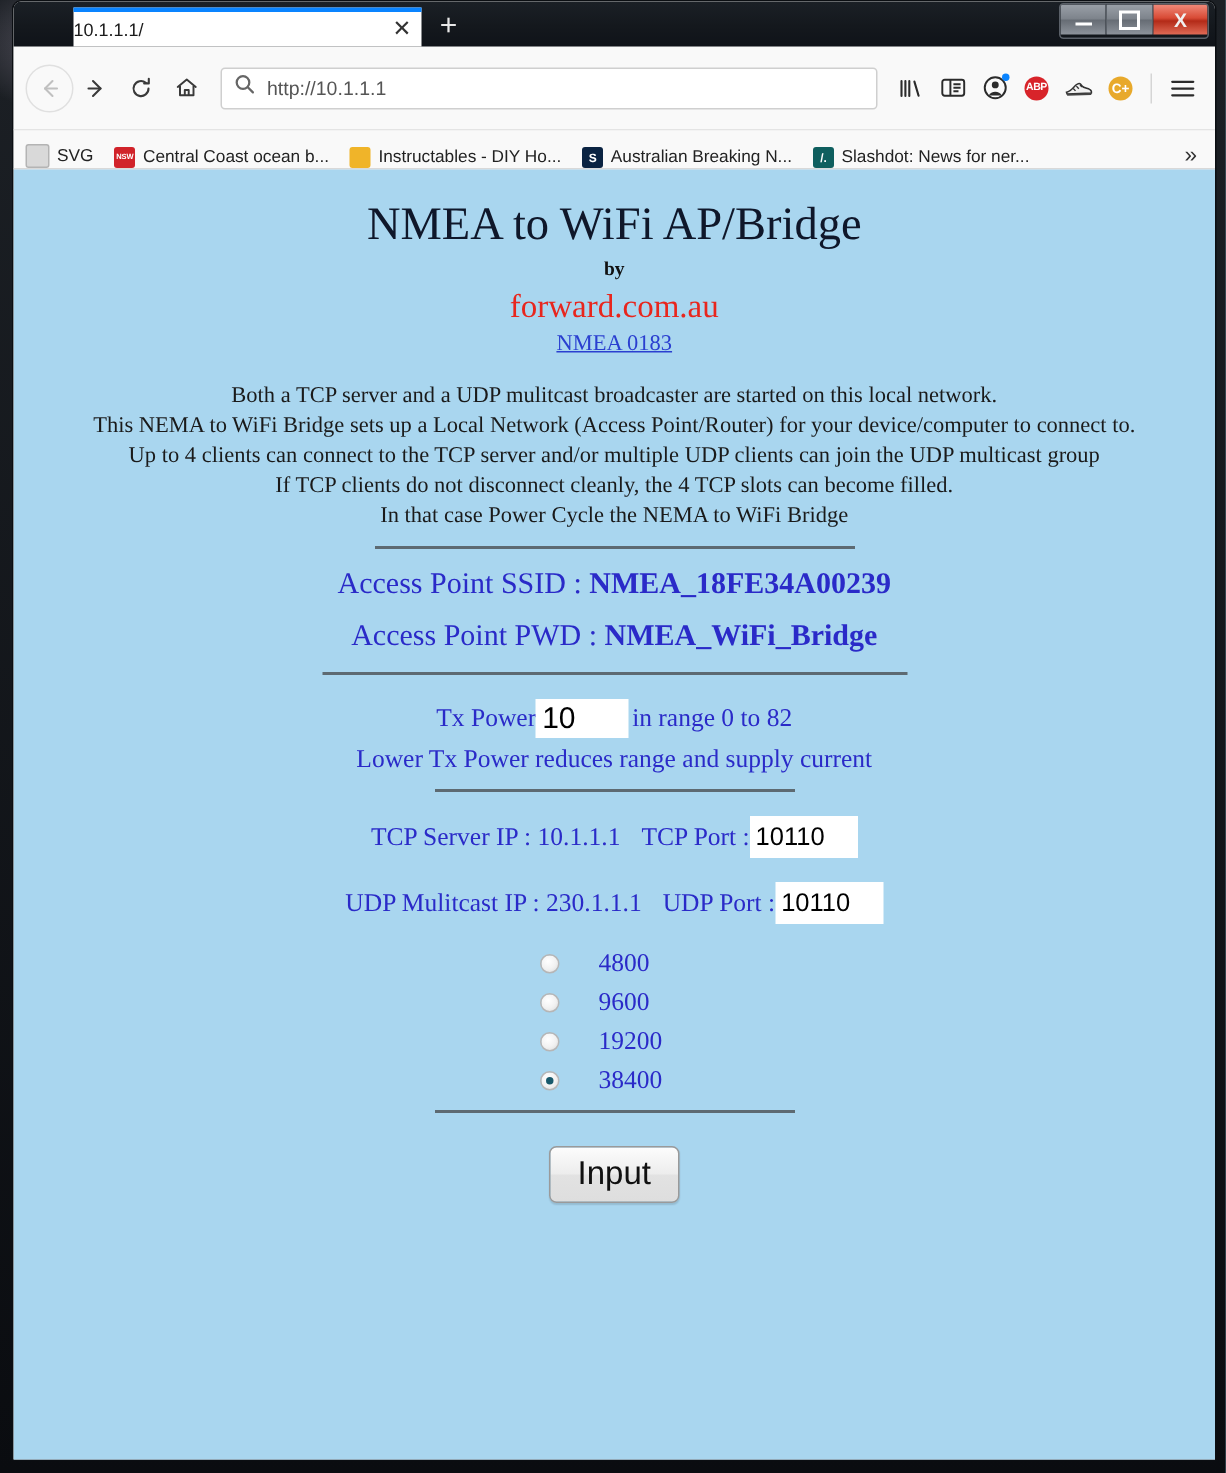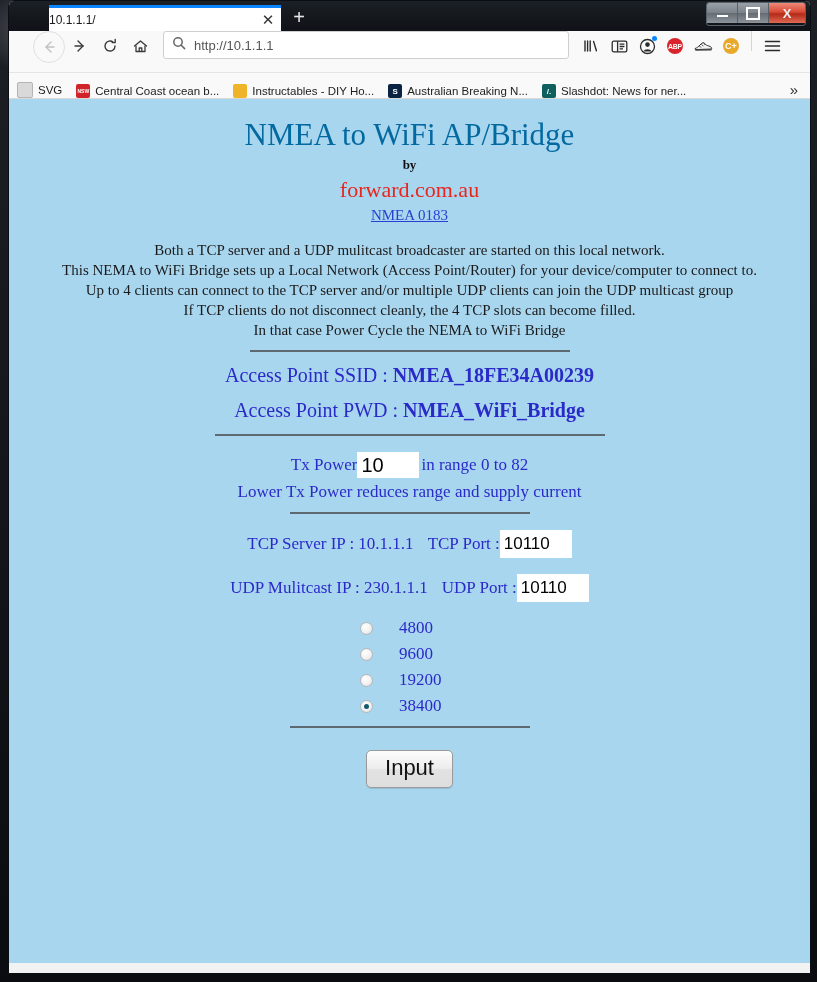--- a/index.html
+++ b/index.html
@@ -62,22 +62,22 @@
         background:linear-gradient(180deg,#9aa0a8 0%,#7d838b 48%,#666c74 52%,#8d939b 100%);
         border-right:1px solid #5a6068;}
   .wbtn.close{width:36px;border-right:none;
         background:linear-gradient(180deg,#f08a7a 0%,#d84a35 45%,#b32a18 55%,#e06a55 100%);
         font-weight:bold;font-size:13px;}
   .wbtn .mn{display:block;width:11px;height:2px;background:#fff;margin-top:6px;}
   .wbtn .mx{display:block;width:10px;height:9px;border:2px solid #fff;}
 
   
   #navbar{
-    height:42px;background:#f9f9f9;border-bottom:1px solid #e4e4e4;
-    display:flex;padding:0 24px;box-sizing:border-box;
+    height:56px;background:#f9f9f9;border-bottom:1px solid #e4e4e4;
+    display:flex;align-items:center;padding:0 8px;box-sizing:border-box;
   }
   .navbtn{width:30px;height:30px;display:flex;align-items:center;justify-content:center;
           cursor:pointer;color:#3a3a3a;}
   .navbtn.back{color:#c0c0c0;border:1px solid #e0e0e0;border-radius:50%;}
   #urlbar{
     flex:1;height:28px;margin:0 8px;background:#fff;border:1px solid #cfcfcf;
     border-radius:3px;display:flex;align-items:center;padding:0 8px;box-sizing:border-box;
   }
   #urltext{margin-left:8px;font-size:13px;color:#555;font-family:"Liberation Sans",sans-serif;}
   .tbicon{width:28px;height:30px;display:flex;align-items:center;justify-content:center;
@@ -104,21 +104,21 @@
   #bm-overflow{margin-left:auto;font-size:15px;color:#333;cursor:pointer;padding-right:4px;}
 
   
   #content{
     position:relative;height:864px;background:#a9d6ef;overflow:hidden;
     font-family:"Liberation Serif",serif;
     text-align:center;
   }
   #page{padding-top:8px;}
 
-  .h1{font-family:"Liberation Serif",serif;font-size:31px;color:#0369a1;
+  .h1{font-family:"Liberation Serif",serif;font-size:31px;color:#0f172a;
       margin:10px 0 2px;font-weight:normal;}
   .by{font-family:"Liberation Serif",serif;font-size:13px;color:#111;font-weight:bold;margin:4px 0;}
   .brand{font-family:"Liberation Serif",serif;font-size:22px;color:#e8261d;margin:2px 0 2px;}
   .nmea0183{font-family:"Liberation Serif",serif;font-size:15px;color:#2a3fd0;margin:4px 0 0;text-decoration:underline;}
 
   .para{margin:16px 0 0;line-height:20px;}
   .para div{font-size:15px;color:#1a1a1a;font-family:"Liberation Serif",serif;}
 
   .rule{height:2px;background:#5d6a72;margin:10px auto;border:0;}
   .rule.r1{width:320px;}

